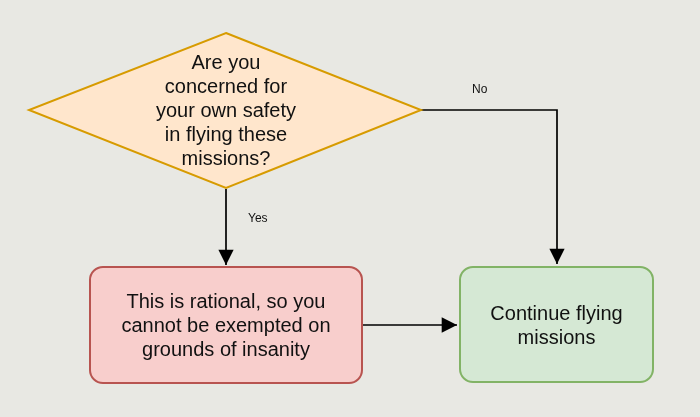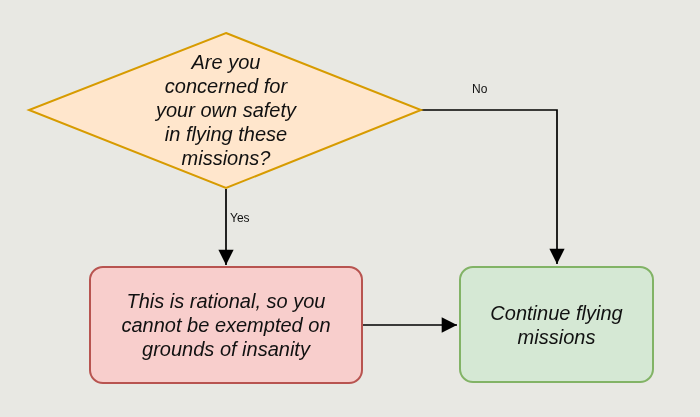--- a/index.html
+++ b/index.html
@@ -27,21 +27,20 @@
   .node-text {
     position: absolute;
     display: flex;
     align-items: center;
     justify-content: center;
     text-align: center;
     color: #111;
     font-size: 20px;
     line-height: 24px;
     white-space: pre-line;
-    font-style: italic;
   }
   .decision-text {
     left: 116px;
     top: 48px;
     width: 220px;
     height: 124px;
   }
   .negative-text {
     left: 90px;
     top: 267px;
@@ -52,21 +51,21 @@
     left: 460px;
     top: 267px;
     width: 193px;
     height: 115px;
   }
   .edge-label {
     font-size: 12px;
     line-height: 22px;
   }
   .yes-label {
-    left: 230px;
+    left: 248px;
     top: 207px;
     text-align: right;
   }
   .no-label {
     left: 472px;
     top: 78px;
   }
 </style>
 </head>
 <body>

